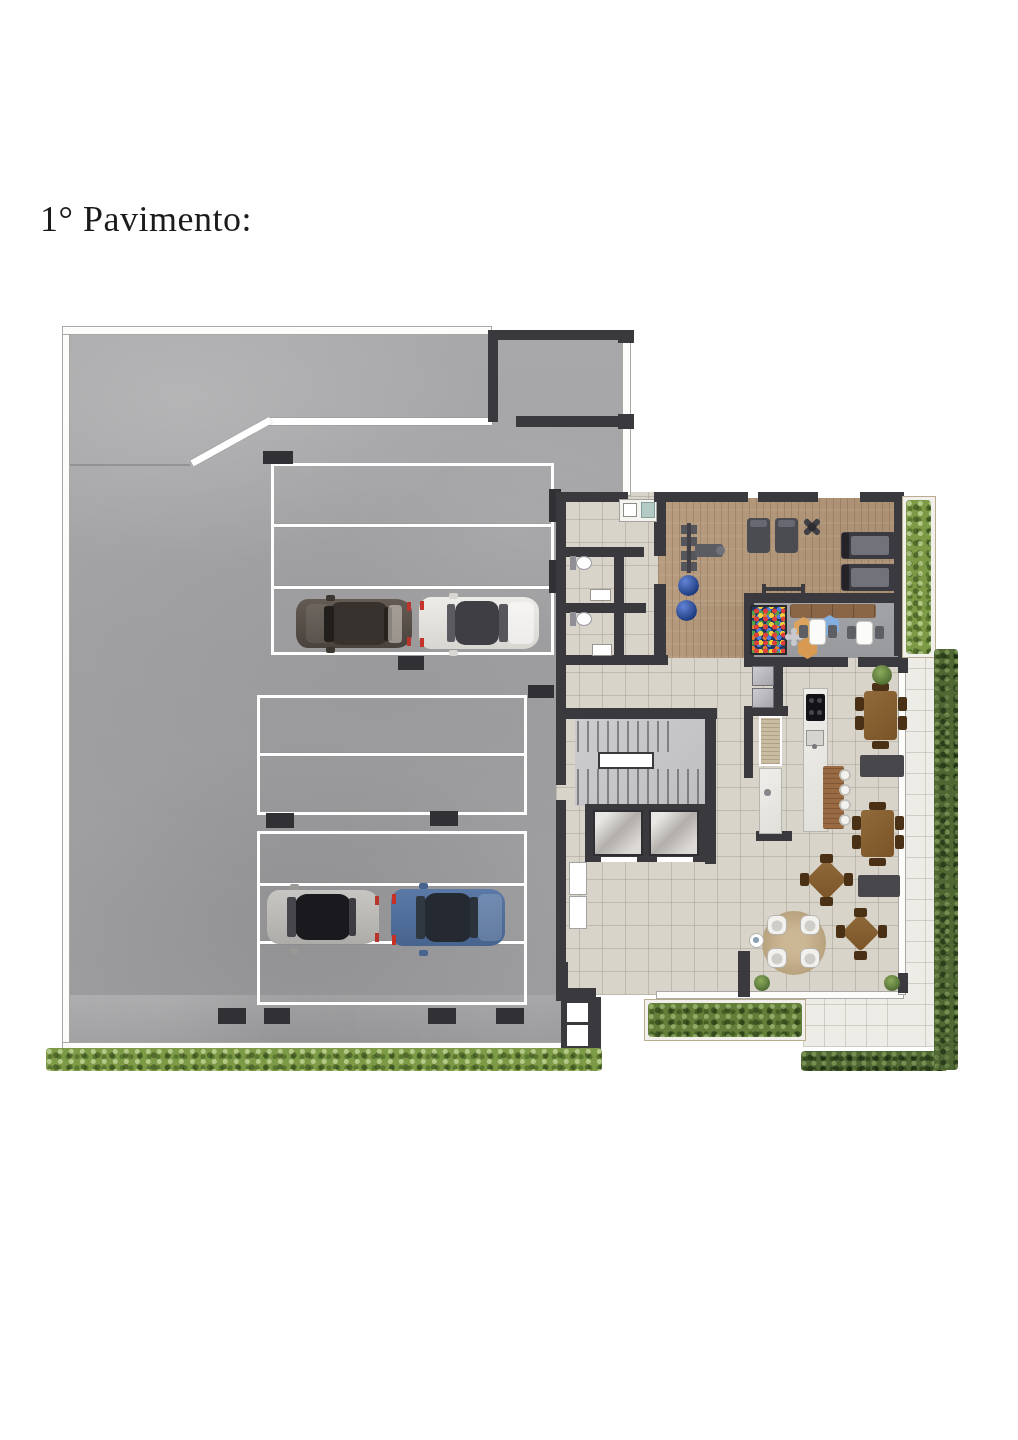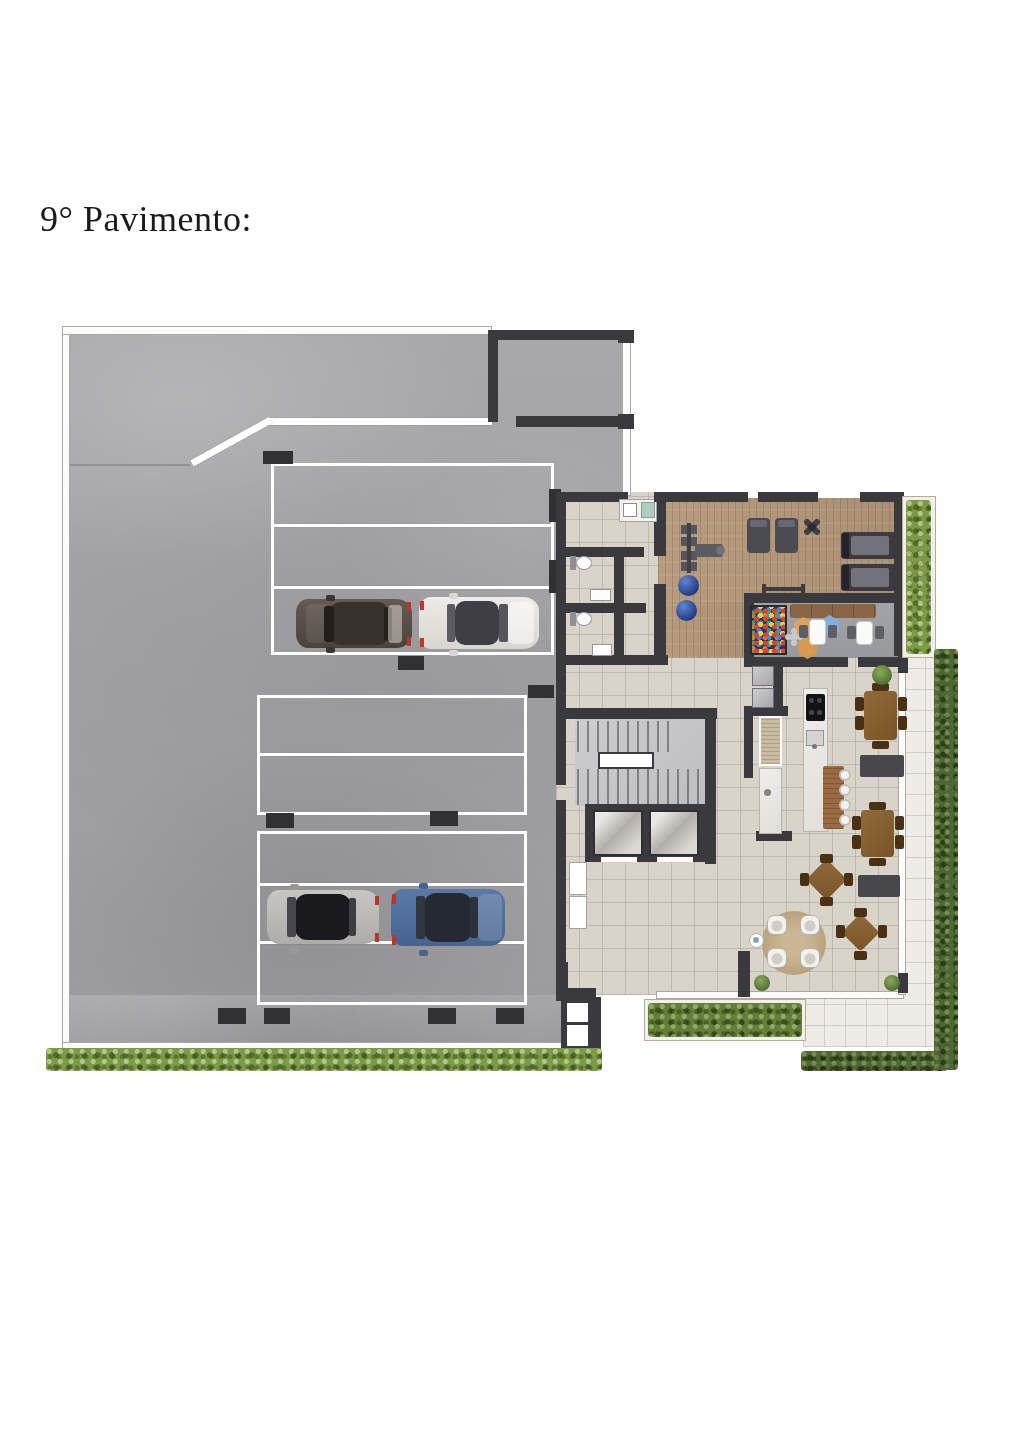--- a/index.html
+++ b/index.html
@@ -68,21 +68,21 @@
   .hedgeD{background-color:#4e6733;background-image:
     radial-gradient(circle at 30% 35%,rgba(190,215,140,.35) 0 2px,transparent 3px),
     radial-gradient(circle at 70% 60%,rgba(15,28,8,.55) 0 2.4px,transparent 3.4px),
     radial-gradient(circle at 45% 80%,rgba(35,55,16,.6) 0 2px,transparent 3px);
     background-size:10px 9px,13px 11px,9px 10px;border-radius:4px;}
   .planter{background:#f1f0ec;border:1px solid #b9ab8c;}
 </style>
 </head>
 <body>
 
-<h1 id="title">9° Pavimento:</h1>
+<h1 id="title">1° Pavimento:</h1>
 <div id="plan">
     <div class="it garage" style="left: 70px; top: 333px; width: 557px; height: 662px;"></div>
     <div class="it garage" style="left: 70px; top: 995px; width: 495px; height: 50px;"></div>
     <div class="it tile" style="left: 556px; top: 492px; width: 104px; height: 166px;"></div>
     <div class="it tile" style="left: 556px; top: 655px; width: 350px; height: 340px;"></div>
     <div class="it wood" style="left: 658px; top: 498px; width: 246px; height: 104px;"></div>
     <div class="it wood" style="left: 658px; top: 602px; width: 90px; height: 56px;"></div>
     <div class="it kidfloor" style="left: 748px; top: 600px; width: 154px; height: 58px;"></div>
     <div class="it terrace" style="left: 904px; top: 653px; width: 36px; height: 394px;"></div>
     <div class="it terrace" style="left: 803px; top: 995px; width: 103px; height: 52px;"></div>

